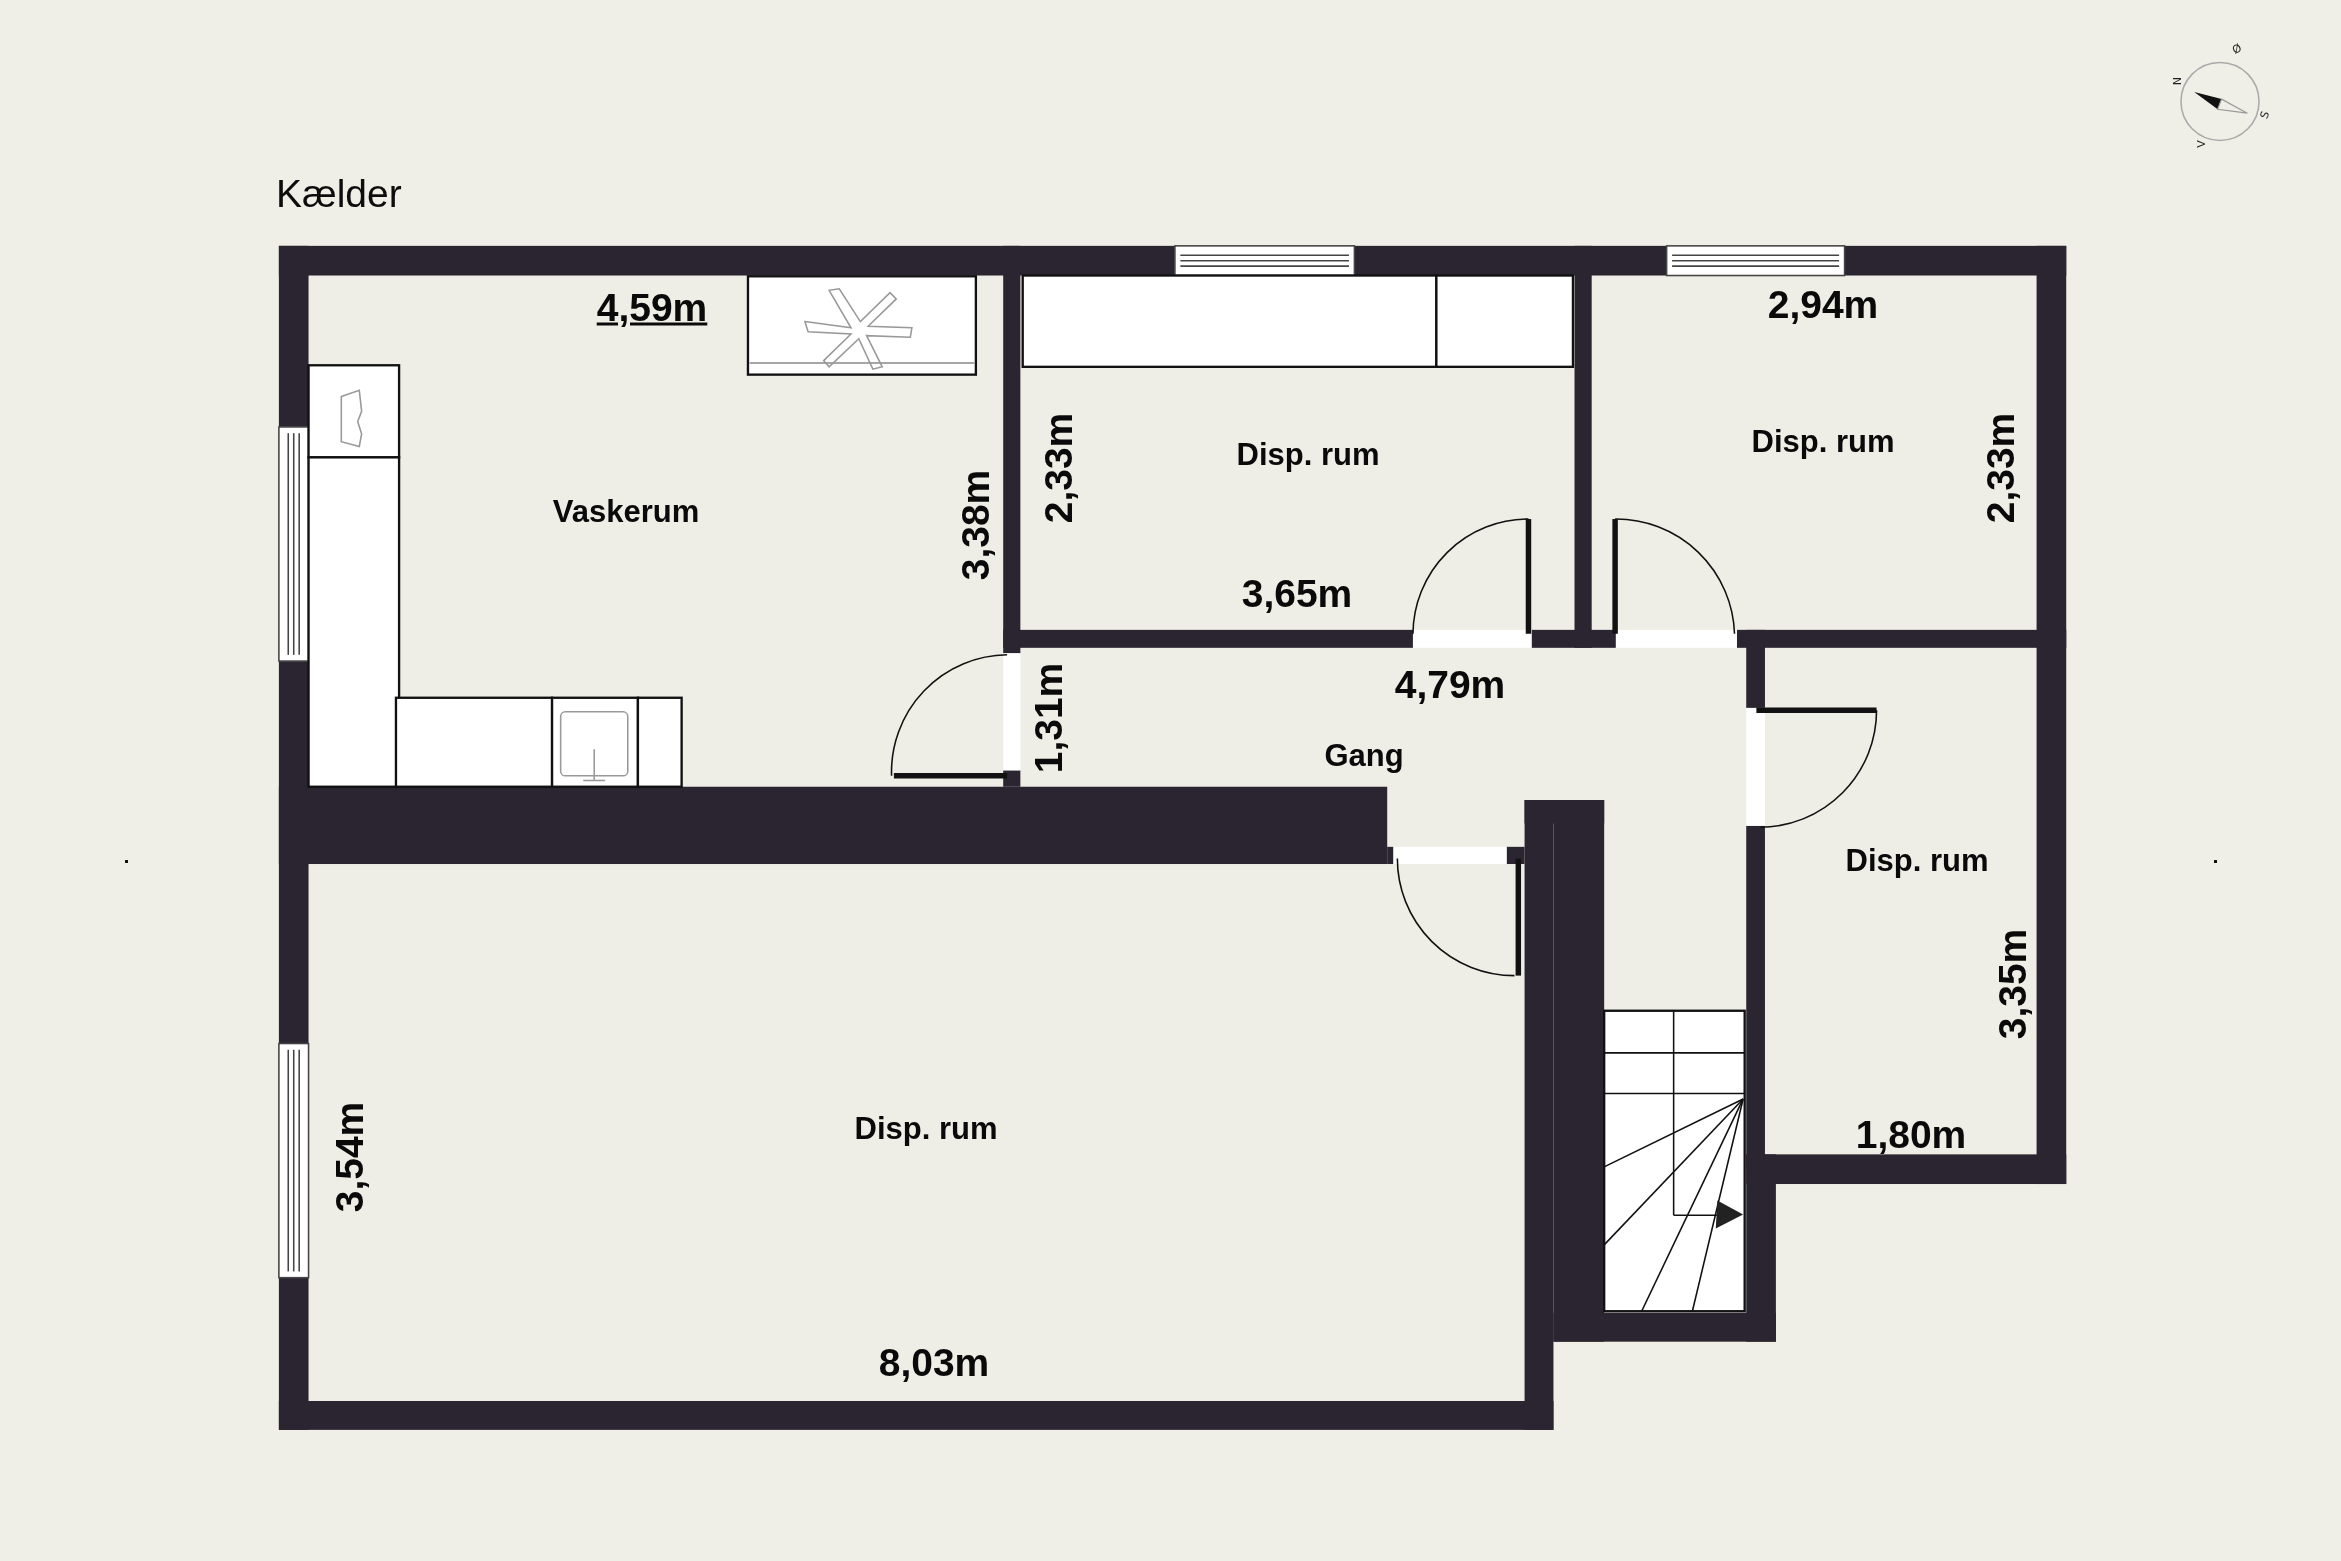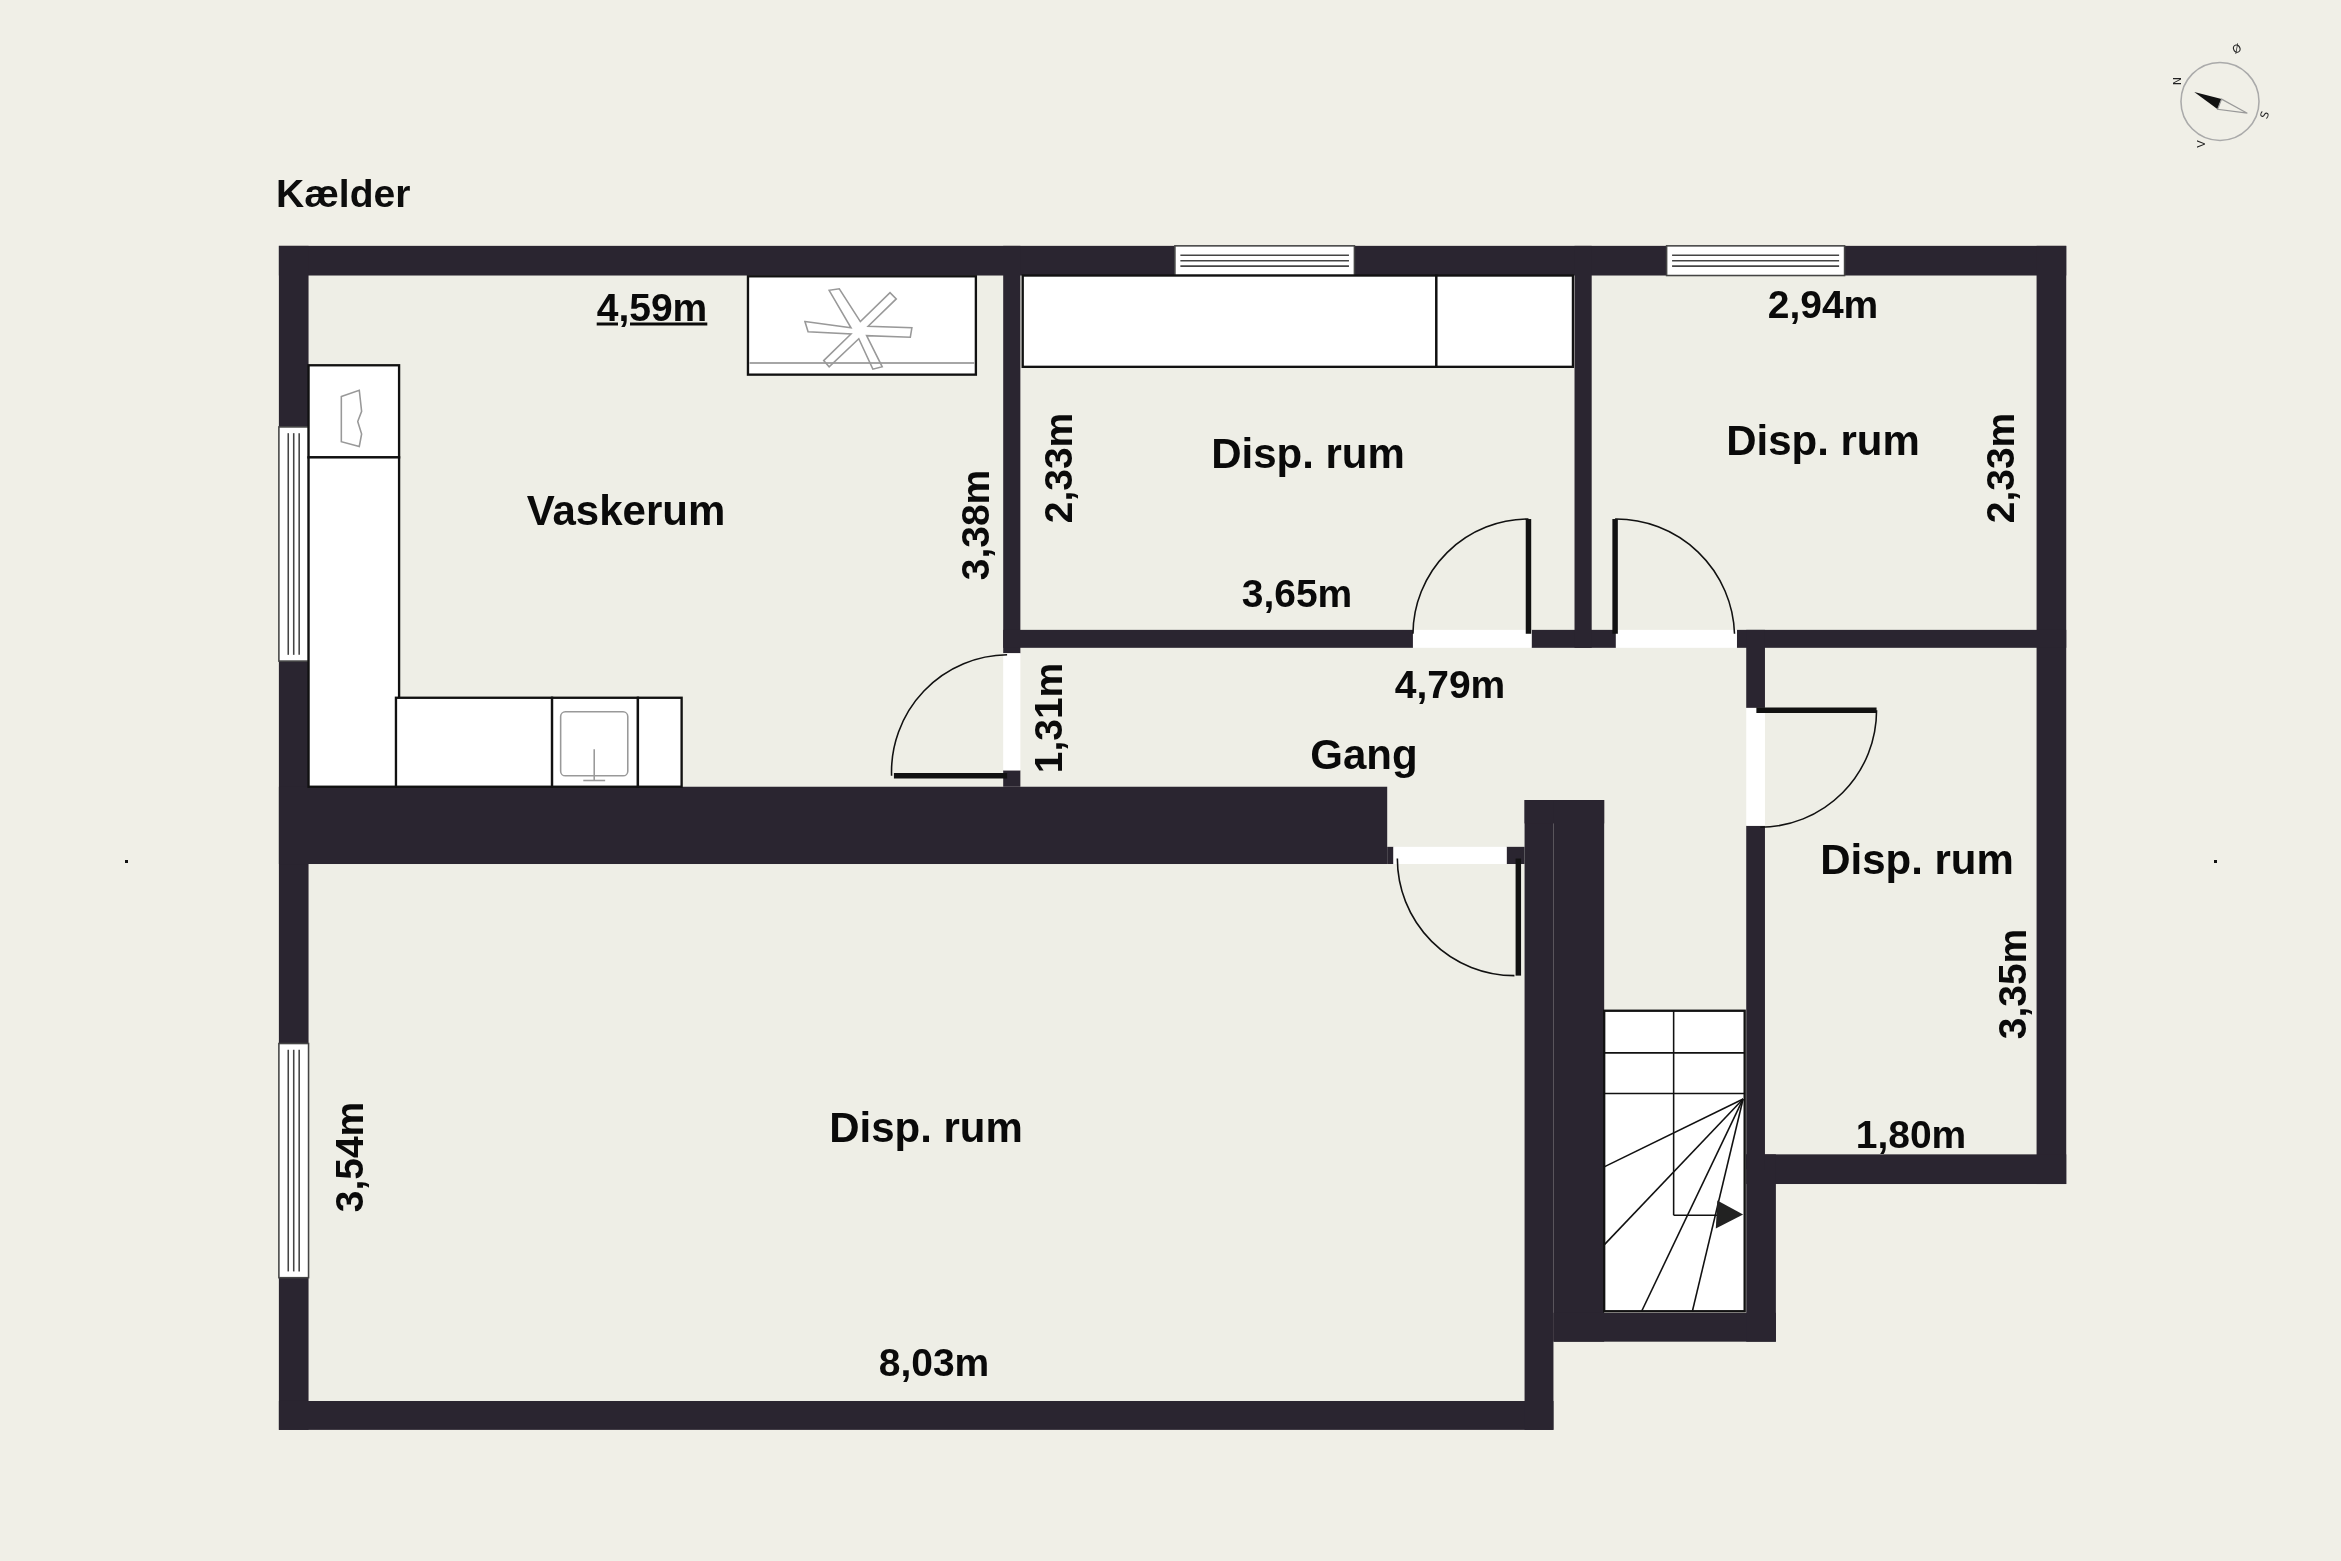--- a/index.html
+++ b/index.html
@@ -7,36 +7,36 @@
     width: 2342px; height: 1561px; overflow: hidden;
     background: #f0efe7;
     position: relative;
     font-family: "Liberation Sans", sans-serif;
   }
   .page { position: absolute; left: 0; top: 0; width: 2342px; height: 1561px; }
   .plan-svg { position: absolute; left: 0; top: 0; width: 2342px; height: 1561px; }
   .title {
     position: absolute; left: 276px; top: 172px;
     font-family: "Liberation Sans", sans-serif;
-    font-weight: bold; font-size: 39px; color: #0d0d0d;
+    font-weight: normal; font-size: 39px; color: #0d0d0d;
     white-space: nowrap;
   }
   .disclaimer {
     position: absolute; left: 59px; top: 1491px;
     font-family: "DejaVu Sans", sans-serif;
     font-size: 30px; color: #1a1a1a; white-space: nowrap;
     letter-spacing: -0.4px;
   }
   .lbl {
     position: absolute; font-family: "Liberation Sans", sans-serif;
     font-weight: bold; color: #0a0a0a; white-space: nowrap;
     transform: translate(-50%, -50%);
     line-height: 1;
   }
-  .room { font-size: 42px; }
+  .room { font-size: 31px; }
   .dim { font-size: 39px; }
   .rot { transform: translate(-50%, -50%) rotate(-90deg); }
   .compass-letter {
     position: absolute; font-family: "DejaVu Sans", sans-serif;
     font-size: 11px; color: #222; transform: translate(-50%,-50%);
     line-height: 1;
   }
   .dot { position: absolute; width: 3.1px; height: 3.1px; background: #111; }
 </style>
 </head>

